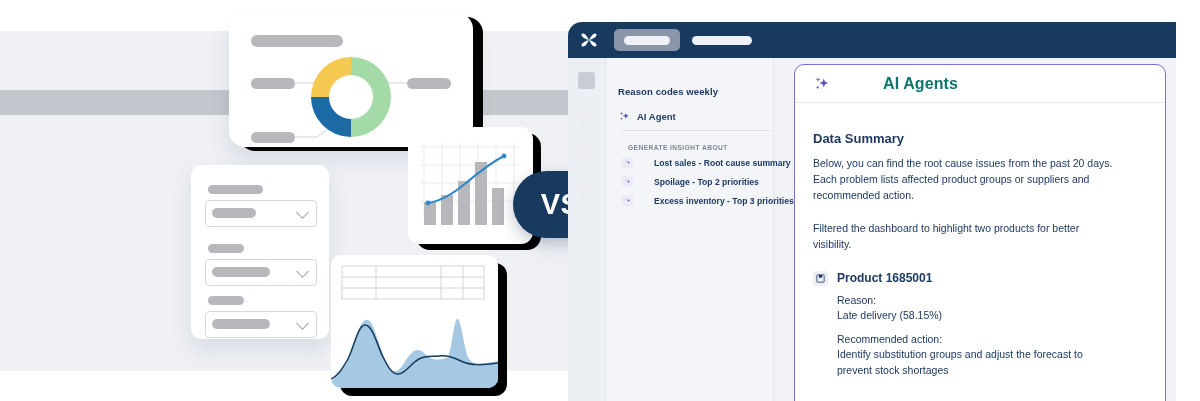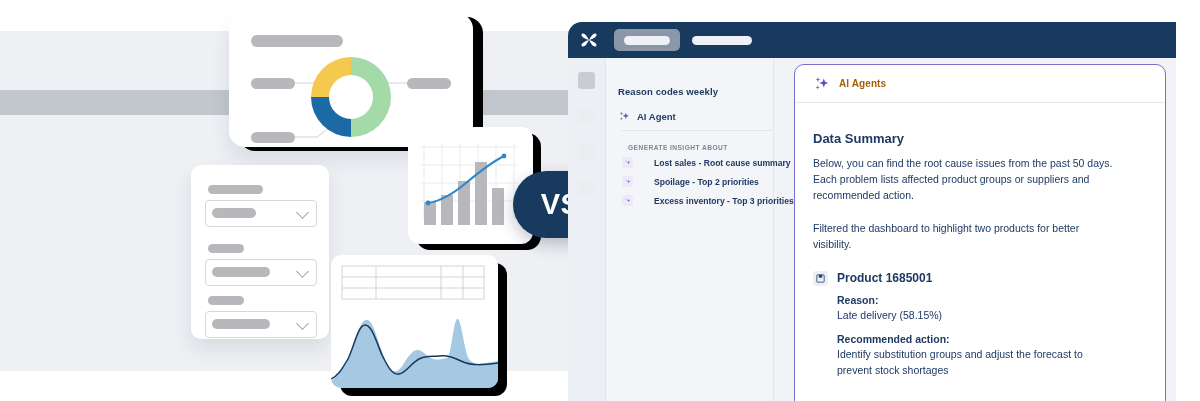--- a/index.html
+++ b/index.html
@@ -111,32 +111,32 @@
   #agent-panel{
     position:absolute;left:226px;top:42px;width:370px;height:337px;
     background:#fff;border:1.3px solid #7a6fd0;
     border-top-left-radius:10px;border-top-right-radius:10px;
     overflow:hidden;
   }
   #panel-head{
     height:38px;border-bottom:1px solid #e7e9ef;display:flex;align-items:center;gap:8px;
     padding-left:18px;box-sizing:border-box;
   }
-  #panel-title{font-size:10px;font-weight:bold;color:#a16207;letter-spacing:.1px;}
+  #panel-title{font-size:16px;font-weight:bold;color:#0f766e;letter-spacing:.1px;margin-left:44px;}
   #panel-body{padding:16px 18px 0 18px;}
   .h-sub{font-size:13px;font-weight:bold;color:#1e3a63;margin:12px 0 10px 0;}
   .p-body{font-size:10.5px;color:#1e3a63;line-height:1.5;margin:0 0 18px 0;max-width:300px;}
   .prod-row{display:flex;align-items:center;gap:9px;margin:0 0 7px 0;}
   .prod-badge{
     width:15px;height:15px;border-radius:3px;background:#eceff4;
     display:flex;align-items:center;justify-content:center;flex:none;
   }
   .prod-name{font-size:12px;font-weight:bold;color:#1e3a63;}
   .detail{margin-left:24px;}
-  .d-label{font-size:10.5px;font-weight:bold;color:#1e3a63;line-height:1.45;}
+  .d-label{font-size:10.5px;font-weight:normal;color:#1e3a63;line-height:1.45;}
   .d-value{font-size:10.5px;color:#1e3a63;line-height:1.45;max-width:280px;}
   .gap{height:9px;}
 </style>
 </head>
 <body>
 
 <div class="stage">
 
   <div class="left-bg">
     <div class="left-bg-band"></div>
@@ -314,21 +314,21 @@
         <svg width="18" height="18" viewBox="0 0 16 16">
           <path fill="#5b4fc4" d="M9.6 3.2 L10.7 6.1 L13.6 7.2 L10.7 8.3 L9.6 11.2 L8.5 8.3 L5.6 7.2 L8.5 6.1 Z"></path>
           <path fill="#7a6fd0" d="M4.4 1.8 L5.0 3.5 L6.7 4.1 L5.0 4.7 L4.4 6.4 L3.8 4.7 L2.1 4.1 L3.8 3.5 Z"></path>
           <path fill="#7a6fd0" d="M4.2 9.2 L4.7 10.5 L6.0 11.0 L4.7 11.5 L4.2 12.8 L3.7 11.5 L2.4 11.0 L3.7 10.5 Z"></path>
         </svg>
         <span id="panel-title">AI Agents</span>
       </div>
 
       <div id="panel-body">
         <div class="h-sub">Data Summary</div>
-        <p class="p-body">Below, you can find the root cause issues from the past 50 days. Each problem lists affected product groups or suppliers and recommended action.</p>
+        <p class="p-body">Below, you can find the root cause issues from the past 20 days. Each problem lists affected product groups or suppliers and recommended action.</p>
         <p class="p-body">Filtered the dashboard to highlight two products for better visibility.</p>
 
         <div class="prod-row">
           <span class="prod-badge">
             <svg width="9" height="9" viewBox="0 0 16 16">
               <rect x="1.5" y="1.5" width="13" height="13" rx="1" fill="none" stroke="#1e3a63" stroke-width="1.4"></rect>
               <rect x="5" y="1.5" width="6" height="5" fill="#1e3a63"></rect>
             </svg>
           </span>
           <span class="prod-name">Product 1685001</span>

